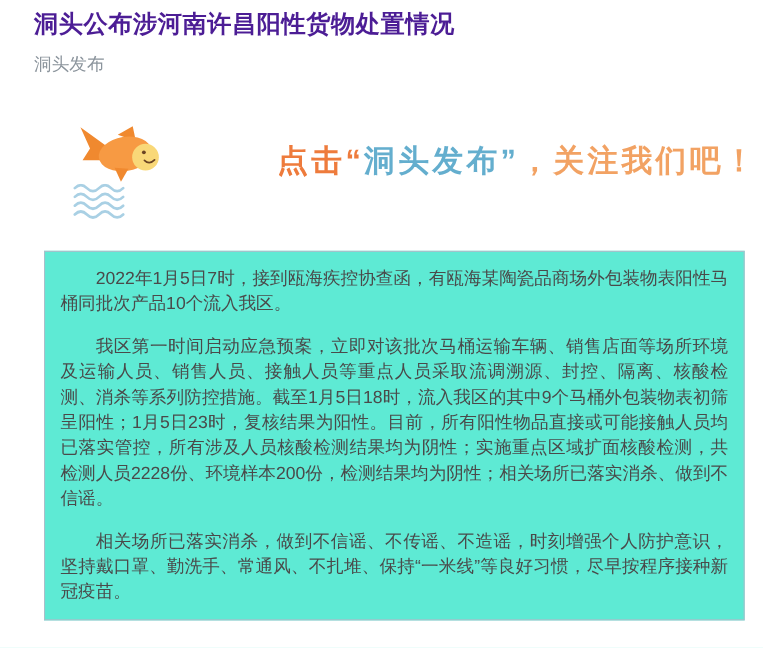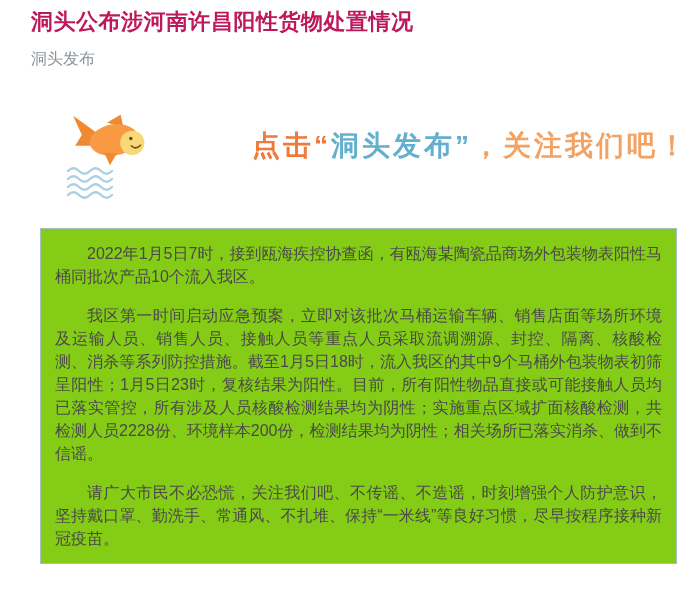--- a/index.html
+++ b/index.html
@@ -9,21 +9,21 @@
     background: #ffffff;
     font-family: "Liberation Sans", "DejaVu Sans", sans-serif;
     overflow: hidden;
   }
   .page { position: relative; width: 700px; height: 589px; }
 
   .article-title {
     margin: 8px 31px 0 31px;
     font-size: 22px; line-height: 28px;
     font-weight: bold;
-    color: #be185d;
+    color: #4c1d95;
     letter-spacing: 0.5px;
   }
   .meta-row {
     margin: 13px 31px 0 31px;
     font-size: 16px;
     display: flex; align-items: baseline;
   }
   .publisher { color: #8b949c; margin-right: 14px; cursor: pointer; }
   .datetime  { color: #b3bcc8; }
 
@@ -49,21 +49,21 @@
     padding-bottom: 12px;
     white-space: nowrap;
   }
   .seg-click  { color: #ee7b3c; }
   .seg-account{ color: #64aece; }
   .seg-follow { color: #f2a263; }
 
   .notice-box {
     margin: 20px 0 0 40px;
     width: 637px;
-    background: #84cc16;
+    background: #5eead4;
     border: 1px solid #a9bfca;
     padding: 13px 14px;
   }
   .notice-box p {
     margin: 0 0 16px 0;
     text-indent: 2em;
     font-size: 16px;
     line-height: 23px;
     color: #4a4a4a;
     text-align: justify;
@@ -107,18 +107,18 @@
       </svg>
     </div>
     <div class="banner-text">
       <span class="seg-click" style="color: rgb(238, 123, 60);">点击“</span><span class="seg-account" style="color: rgb(100, 174, 206);">洞头发布”</span><span class="seg-follow" style="color: rgb(242, 162, 99);">，关注我们吧！</span>
     </div>
   </div>
 
   <div class="notice-box">
     <p>2022年1月5日7时，接到瓯海疾控协查函，有瓯海某陶瓷品商场外包装物表阳性马桶同批次产品10个流入我区。</p>
     <p>我区第一时间启动应急预案，立即对该批次马桶运输车辆、销售店面等场所环境及运输人员、销售人员、接触人员等重点人员采取流调溯源、封控、隔离、核酸检测、消杀等系列防控措施。截至1月5日18时，流入我区的其中9个马桶外包装物表初筛呈阳性；1月5日23时，复核结果为阳性。目前，所有阳性物品直接或可能接触人员均已落实管控，所有涉及人员核酸检测结果均为阴性；实施重点区域扩面核酸检测，共检测人员2228份、环境样本200份，检测结果均为阴性；相关场所已落实消杀、做到不信谣。</p>
-    <p>请广大市民不必恐慌，关注我们吧、不传谣、不造谣，时刻增强个人防护意识，坚持戴口罩、勤洗手、常通风、不扎堆、保持“一米线”等良好习惯，尽早按程序接种新冠疫苗。</p>
+    <p>相关场所已落实消杀，做到不信谣、不传谣、不造谣，时刻增强个人防护意识，坚持戴口罩、勤洗手、常通风、不扎堆、保持“一米线”等良好习惯，尽早按程序接种新冠疫苗。</p>
   </div>
 
   <div class="source-line">来源：温州市洞头区新型冠状病毒肺炎疫情防控工作领导小组</div>
 
 </div>
 
 </body></html>

